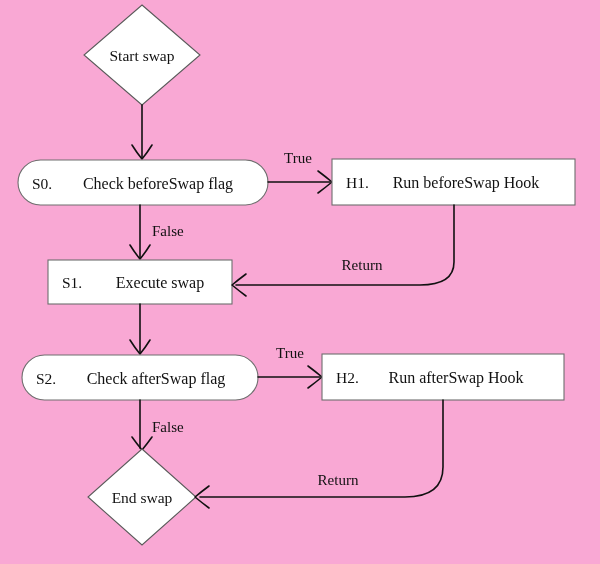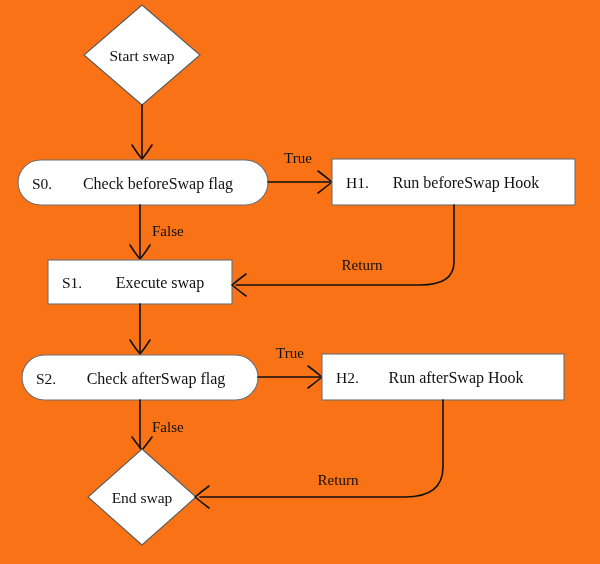--- a/index.html
+++ b/index.html
@@ -10,21 +10,21 @@
   body {
     width: 600px;
     height: 564px;
     font-family: "Liberation Serif", "DejaVu Serif", serif;
     overflow: hidden;
   }
   #flow-root {
     position: relative;
     width: 600px;
     height: 564px;
-    background: #f97316;
+    background: #f9a8d4;
   }
   svg#flow-svg {
     display: block;
     width: 600px;
     height: 564px;
   }
   .node-shape {
     fill: #ffffff;
     stroke: #6e6e6e;
     stroke-width: 1.1;

